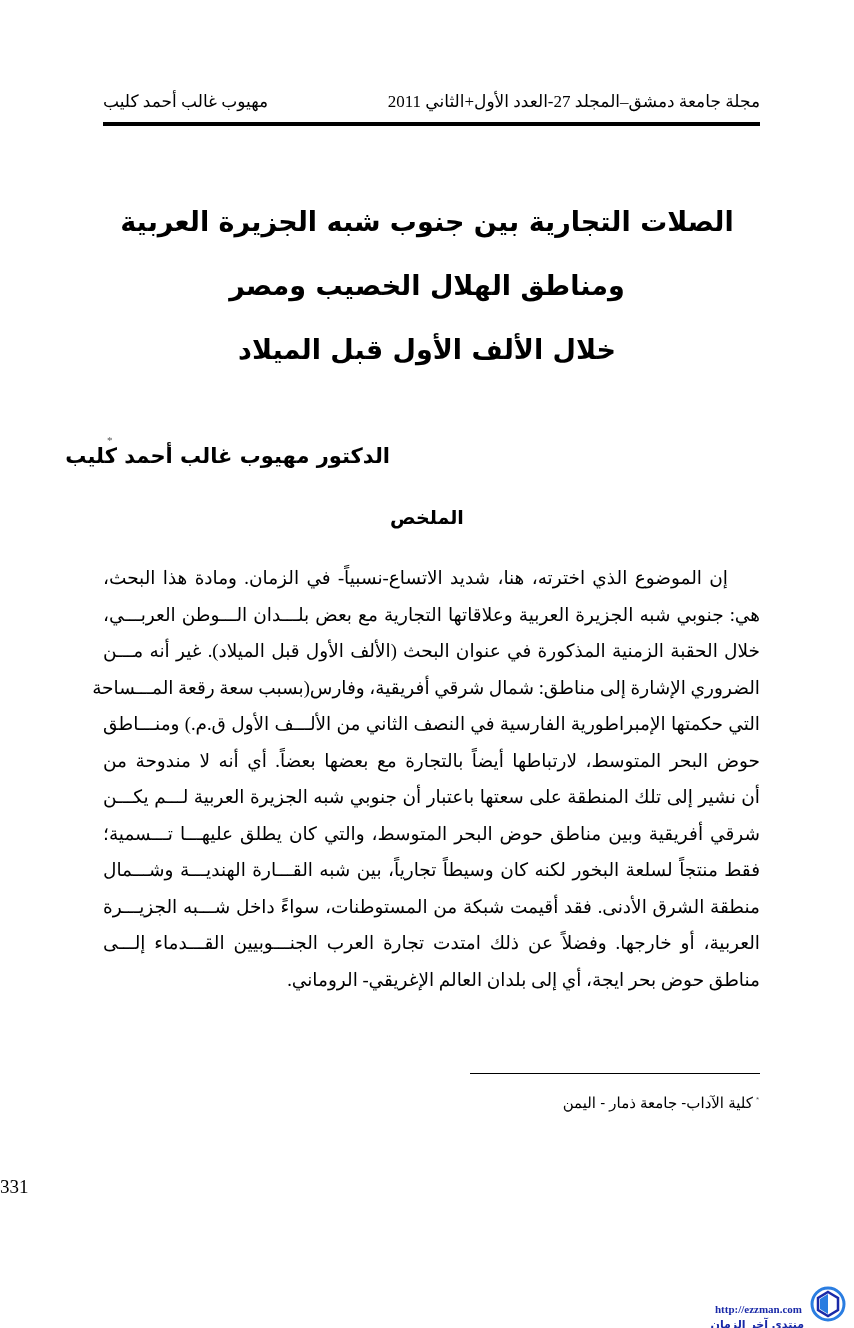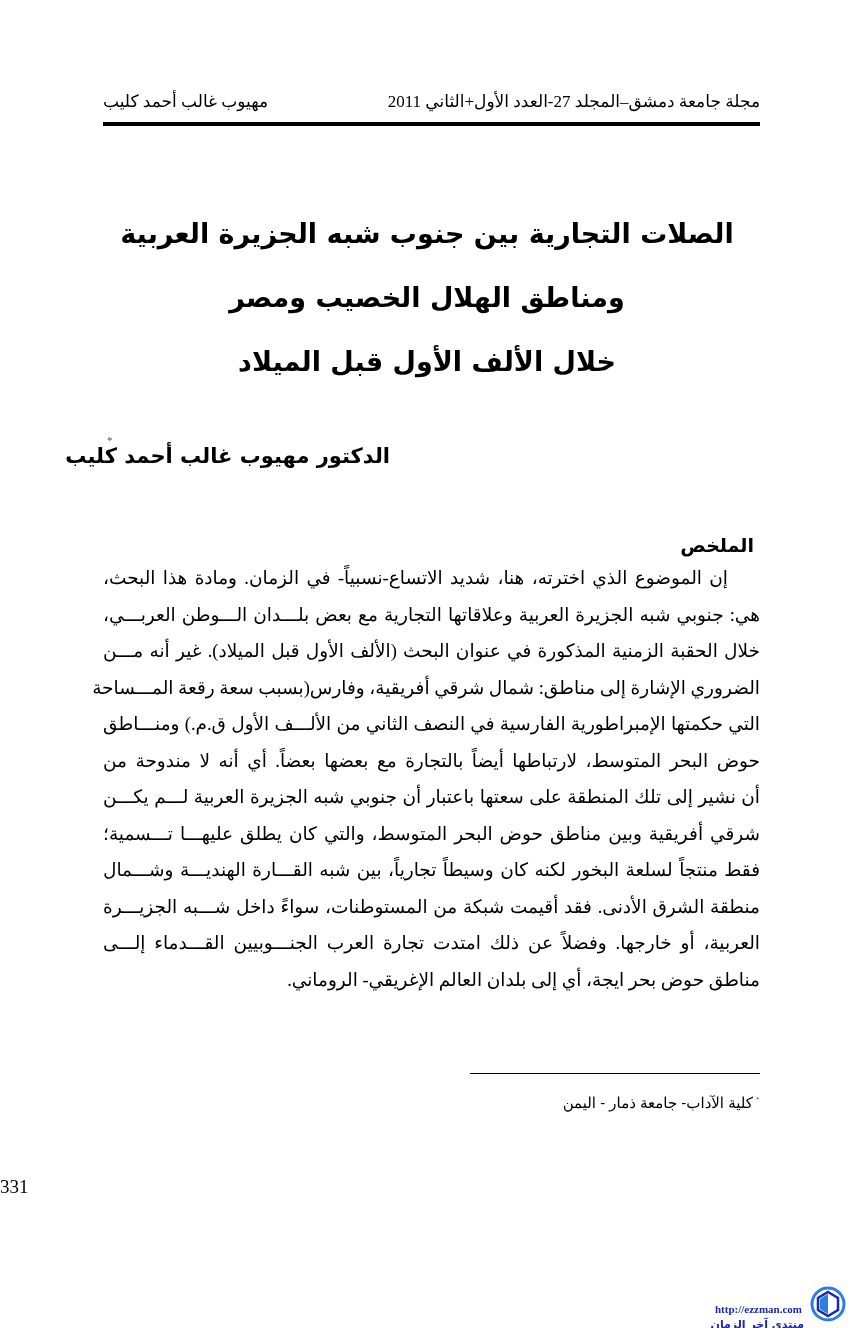--- a/index.html
+++ b/index.html
@@ -49,21 +49,21 @@
       width: 657px;
       top: 122px;
       height: 4px;
       background: #000;
     }
     
     .title {
       position: absolute;
       left: 100px;
       width: 654px;
-      top: 202px;
+      top: 190px;
       direction: rtl;
       text-align: center;
       font-family: "DejaVu Sans", sans-serif;
       font-weight: bold;
       font-size: 27px;
       line-height: 64px;
     }
     .title div { white-space: nowrap; }
     
     .author {
@@ -82,26 +82,25 @@
       top: 434px;
       font-size: 11px;
       color: #555;
     }
     
     .abstract-heading {
       position: absolute;
       left: 100px;
       width: 654px;
       top: 506px;
-      text-align: right;
+      text-align: center;
       direction: rtl;
       font-family: "DejaVu Sans", sans-serif;
       font-weight: bold;
       font-size: 19px;
-      margin-top: 28px;
     }
     
     .abstract-body {
       position: absolute;
       left: 103px;
       width: 657px;
       top: 560px;
       direction: rtl;
       font-family: Liberation Serif, serif;
       font-size: 18.5px;

